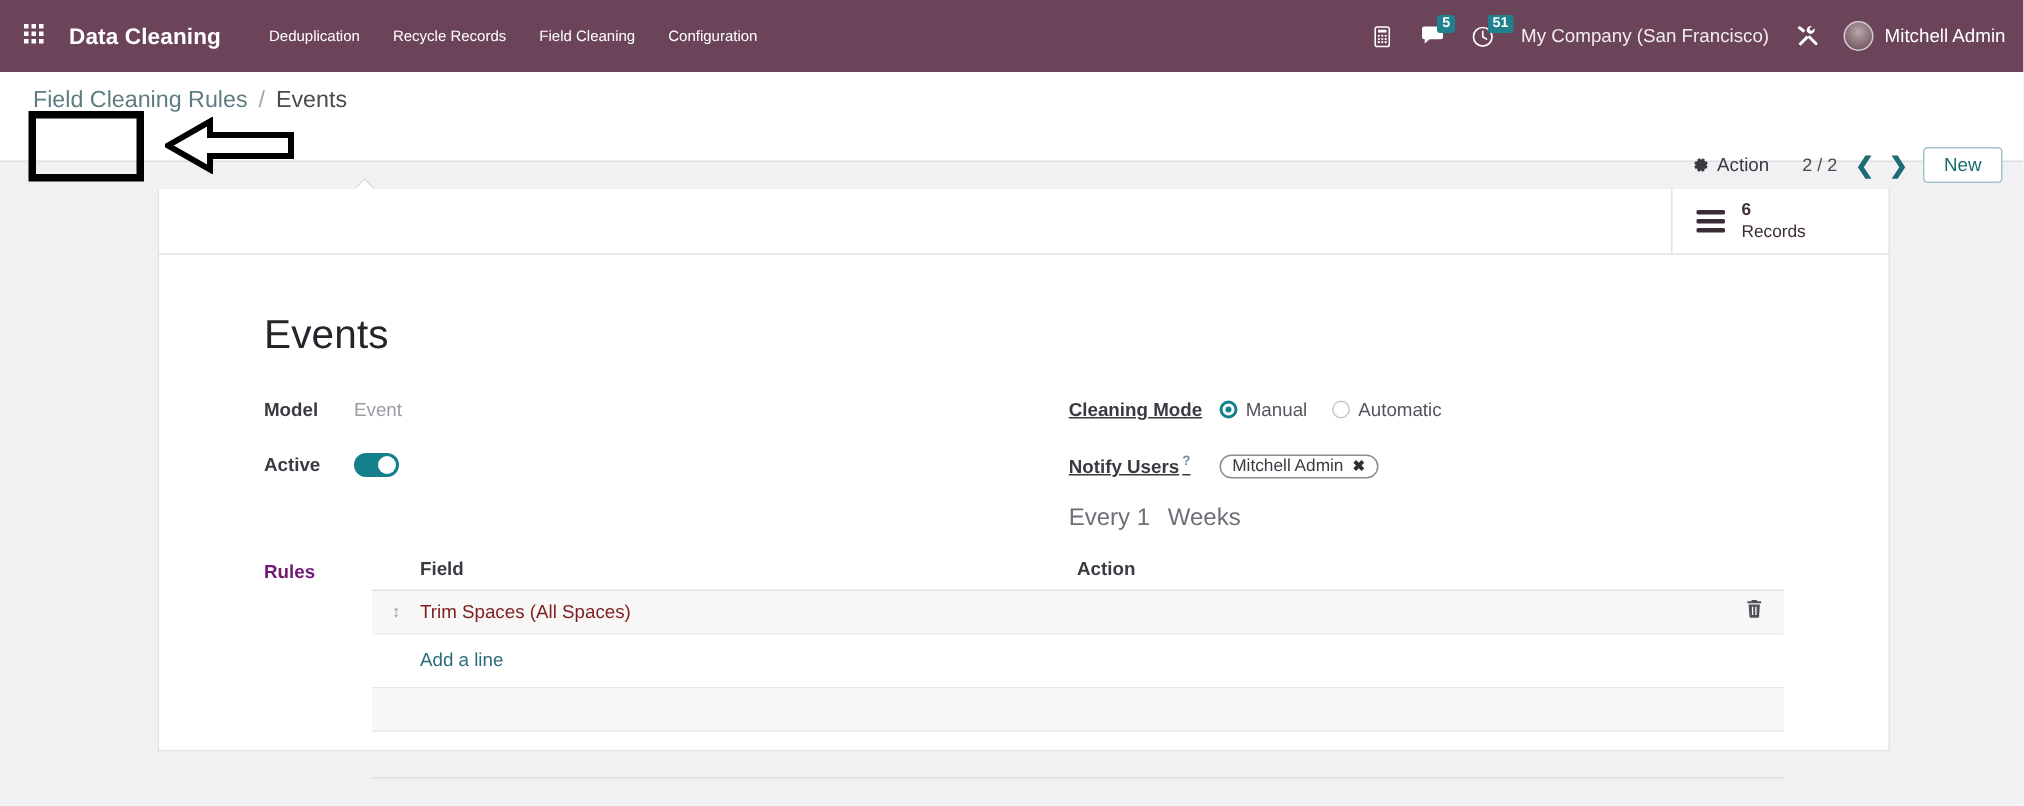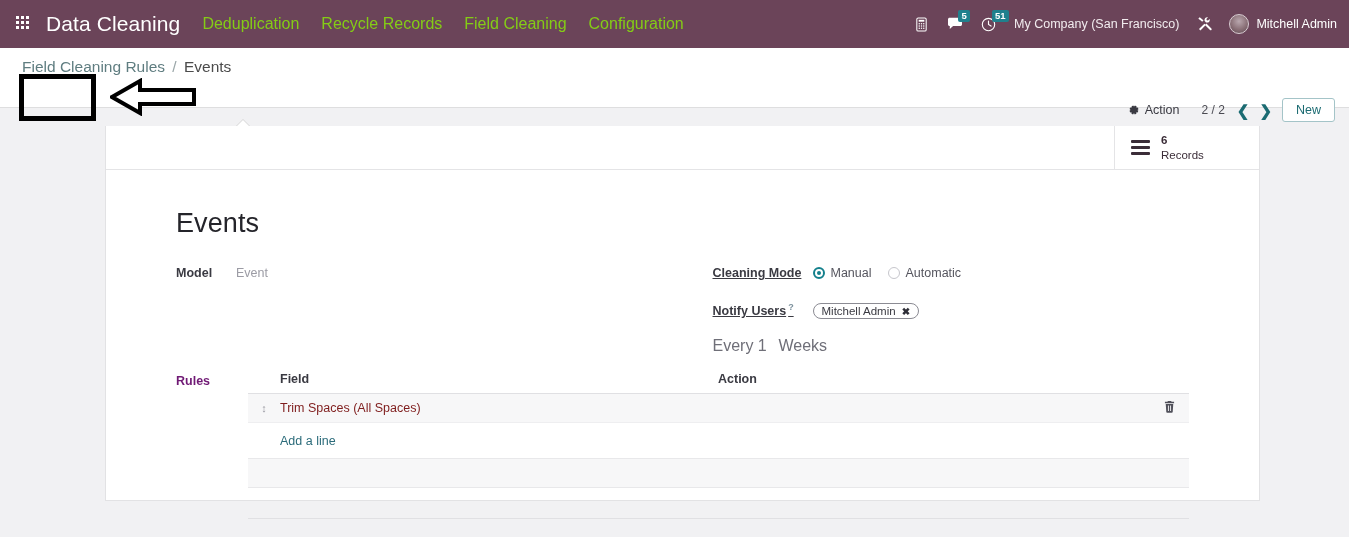--- a/index.html
+++ b/index.html
@@ -16,22 +16,22 @@
     position: absolute; left: 0; top: 0; width: 1349px; height: 48px;
     background: #6b4459; display: flex; align-items: center;
     color: #ffffff; font-size: 13px;
   }
   .apps-grid {
     width: 16px; height: 16px; margin-left: 16px; margin-right: 14px;
     display: grid; grid-template-columns: repeat(3, 3px);
     grid-template-rows: repeat(3, 3px); gap: 2px; cursor: pointer;
   }
   .apps-grid i { display: block; width: 3px; height: 3px; background: #fff; }
-  .brand { font-size: 21px; font-weight: 400; letter-spacing: .1px; margin-right: 22px; cursor: pointer; }
-  .nav-item { font-size: 16px; color: #84cc16; margin-right: 22px; cursor: pointer; white-space: nowrap; }
+  .brand { font-size: 15px; font-weight: 700; letter-spacing: .1px; margin-right: 32px; cursor: pointer; }
+  .nav-item { font-size: 10px; color: #ffffff; margin-right: 22px; cursor: pointer; white-space: nowrap; }
   .nav-right { margin-left: auto; display: flex; align-items: center; padding-right: 12px; }
   .nav-ico { position: relative; margin-right: 18px; cursor: pointer; display: flex; align-items: center; }
   .nav-ico svg { display: block; }
   .badge {
     position: absolute; left: 11px; top: -7px; background: #20808d; color: #fff;
     font-size: 9.5px; line-height: 12px; padding: 0 3px; border-radius: 2px; min-width: 12px;
     text-align: center; font-weight: 600;
   }
   .company { font-size: 12.5px; margin-right: 18px; color: #f2ecef; cursor: pointer; white-space: nowrap; }
   .tools-ico { margin-right: 16px; cursor: pointer; display: flex; }
@@ -274,20 +274,26 @@
       <div class="form-body">
         <div class="rec-title">Events</div>
 
         <div class="cols">
 
           <div class="col">
             <div class="frow">
               <div class="flabel">Model</div>
               <div class="fval">Event</div>
             </div>
+            <div class="frow">
+              <div class="flabel">Active</div>
+              <div class="toggle">
+                <div class="knob"></div>
+              </div>
+            </div>
           </div>
 
           <div class="col col-right">
             <div class="frow">
               <div class="flabel flabel-wide">Cleaning Mode</div>
               <div class="radio-group">
                 <div class="radio">
                   <span class="rdot"></span>
                   <span class="rlabel">Manual</span>
                 </div>

